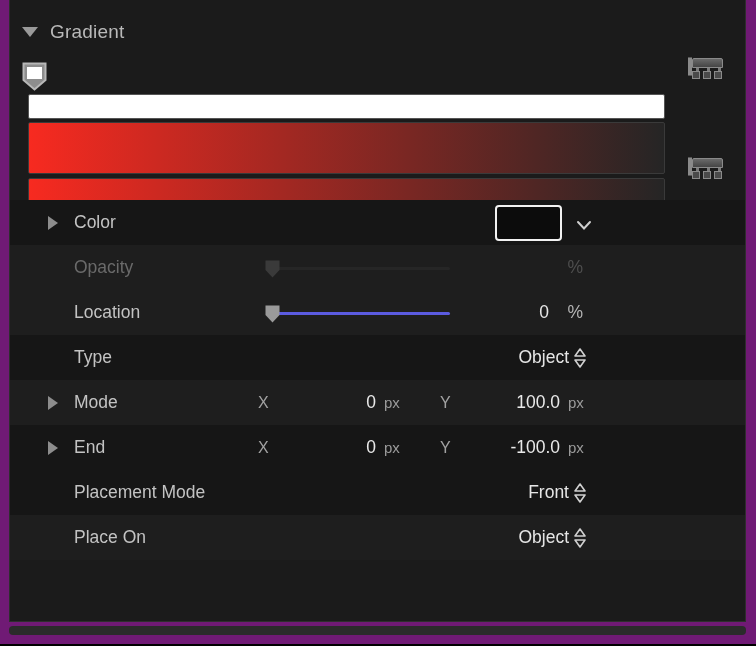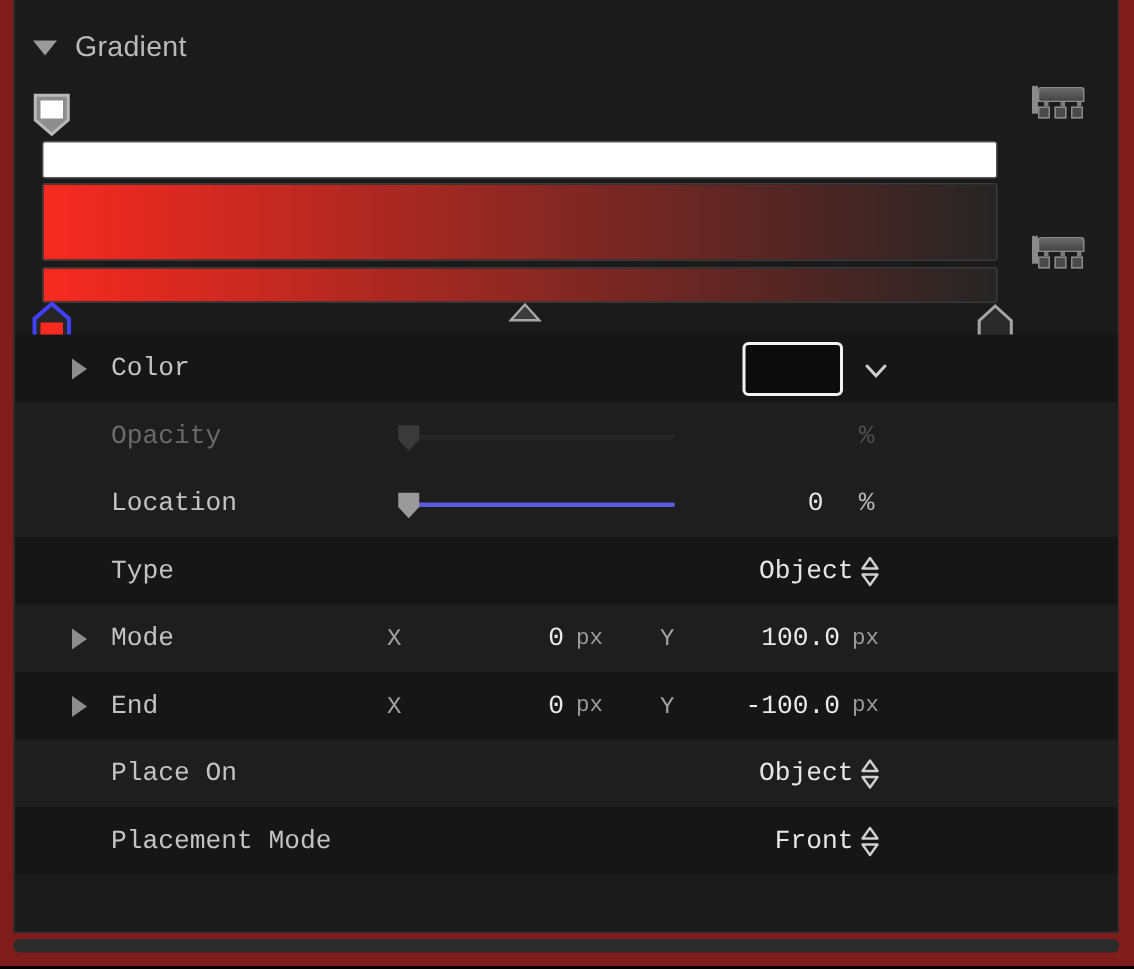--- a/index.html
+++ b/index.html
@@ -12,21 +12,21 @@
     height: 646px;
     font-family: "Liberation Sans", sans-serif;
     overflow: hidden;
     position: relative;
   }
 
   
   #app {
     position: absolute;
     inset: 0;
-    background: #7f1d1d;
+    background: #701a75;
   }
   .panel-frame {
     position: absolute;
     left: 9px;
     top: 0px;
     width: 737px;
     height: 622px;
     background: #1b1b1b;
     border-left: 1px solid #2e2e2e;
     border-right: 1px solid #2e2e2e;
@@ -151,23 +151,22 @@
     width: 8px; height: 8px;
     background: #4a4a4a;
     border: 1px solid #8a8a8a;
     box-sizing: border-box;
   }
 
   
   .rows {
     position: absolute;
     left: 10px;
-    top: 223px;
+    top: 200px;
     width: 735px;
-    font-family: Liberation Mono, monospace;
   }
   .row {
     position: relative;
     height: 45px;
     display: flex;
     align-items: center;
     box-sizing: border-box;
   }
   .row.alt { background: #1e1e1e; }
   .row.base { background: #161616; }
@@ -419,33 +418,33 @@
       <div class="row base">
         <span class="row-disclosure"></span>
         <span class="row-label">End</span>
         <span class="xy-label" style="left:248px">X</span>
         <span class="xy-val" style="left:330px; width:36px">0</span>
         <span class="xy-unit" style="left:374px">px</span>
         <span class="xy-label" style="left:430px">Y</span>
         <span class="xy-val" style="left:460px; width:90px">-100.0</span>
         <span class="xy-unit" style="left:558px">px</span>
       </div>
+      <div class="row base">
+        <span class="row-label">Placement Mode</span>
+        <span class="value-right">Front</span>
+        <span class="stepper"><svg viewBox="0 0 14 22" width="14" height="22">
+            <path d="M7 2 L12 9 H2 Z" fill="none" stroke="#d0d0d0" stroke-width="1.6" stroke-linejoin="round"></path>
+            <path d="M7 20 L12 13 H2 Z" fill="none" stroke="#d0d0d0" stroke-width="1.6" stroke-linejoin="round"></path>
+          </svg></span>
+      </div>
       <div class="row alt">
         <span class="row-label">Place On</span>
         <span class="value-right">Object</span>
         <span class="stepper"><svg viewBox="0 0 14 22" width="14" height="22">
             <path d="M7 2 L12 9 H2 Z" fill="none" stroke="#d0d0d0" stroke-width="1.6" stroke-linejoin="round"></path>
             <path d="M7 20 L12 13 H2 Z" fill="none" stroke="#d0d0d0" stroke-width="1.6" stroke-linejoin="round"></path>
           </svg></span>
       </div>
-      <div class="row base">
-        <span class="row-label">Placement Mode</span>
-        <span class="value-right">Front</span>
-        <span class="stepper"><svg viewBox="0 0 14 22" width="14" height="22">
-            <path d="M7 2 L12 9 H2 Z" fill="none" stroke="#d0d0d0" stroke-width="1.6" stroke-linejoin="round"></path>
-            <path d="M7 20 L12 13 H2 Z" fill="none" stroke="#d0d0d0" stroke-width="1.6" stroke-linejoin="round"></path>
-          </svg></span>
-      </div>
     </div>
 
   <div class="bottom-strip"></div>
   <div class="bottom-edge"></div>
 </div>
 
 </body></html>

